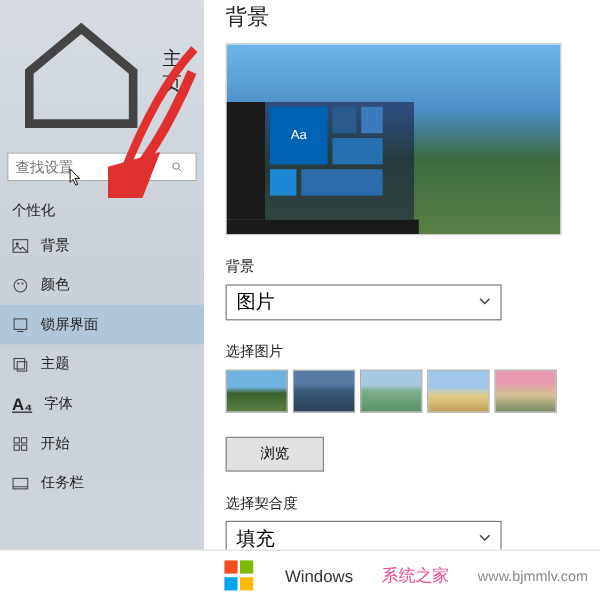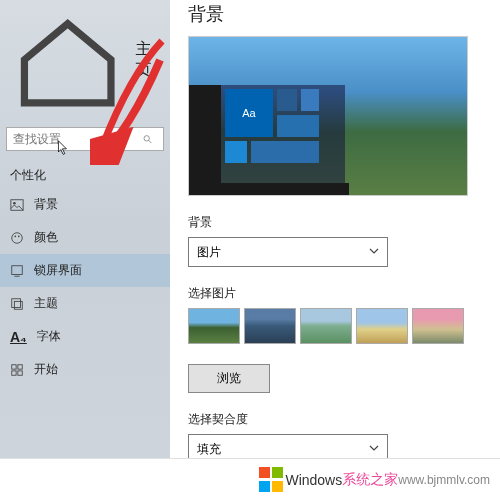--- a/index.html
+++ b/index.html
@@ -21,30 +21,30 @@
     .tiles { position: absolute; left: 32px; bottom: 12px; width: 124px; height: 98px; background: rgba(20,20,60,0.55); }
     .tile { position: absolute; background: #0063b1; }
     .tile1 { left: 4px; top: 4px; width: 48px; height: 48px; display: flex; align-items: center; justify-content: center; color: #fff; font-size: 11px; }
     .tile2 { left: 56px; top: 4px; width: 20px; height: 22px; background: #2a5b8f; }
     .tile3 { left: 80px; top: 4px; width: 18px; height: 22px; background: #3a7bc0; }
     .tile4 { left: 56px; top: 30px; width: 42px; height: 22px; background: #2670b0; }
     .tile5 { left: 4px; top: 56px; width: 22px; height: 22px; background: #1d88d4; }
     .tile6 { left: 30px; top: 56px; width: 68px; height: 22px; background: #2b6cab; }
     .taskbar { position: absolute; bottom: 0; left: 0; right: 0; height: 12px; background: #1a1a1a; }
     .form-label { font-size: 12px; margin-top: 18px; margin-bottom: 6px; color: #222; }
-    .select { width: 200px; height: 30px; border: 1px solid #7a7a7a; display: flex; align-items: center; justify-content: space-between; padding: 0 8px; font-size: 12px; cursor: pointer; }
+    .select { width: 230px; height: 30px; border: 1px solid #7a7a7a; display: flex; align-items: center; justify-content: space-between; padding: 0 8px; font-size: 16px; cursor: pointer; }
     .thumbs { display: flex; gap: 4px; margin-top: 4px; }
     .thumb { width: 52px; height: 36px; border: 1px solid #aaa; }
     .t1 { background: linear-gradient(#6fb3e0 40%, #3c6030 55%, #5a8043 100%); }
     .t2 { background: linear-gradient(#587ca5 30%, #3a5a7a 50%, #2a4055 100%); }
     .t3 { background: linear-gradient(#a8c8e0 35%, #7dae8f 50%, #5b9062 100%); }
     .t4 { background: linear-gradient(#9fc5e8 40%, #e0d088 60%, #c0a058 100%); }
     .t5 { background: linear-gradient(#e89ab0 30%, #d0c090 60%, #7a8a6a 100%); }
     .button { display: inline-block; margin-top: 20px; padding: 5px 28px; border: 1px solid #888; background: #e1e1e1; font-size: 12px; cursor: pointer; }
-    .footer { position: absolute; bottom: 0; left: 0; right: 0; height: 42px; background: #fff; border-top: 1px solid #e0e0e0; display: flex; align-items: center; justify-content: flex-end; padding: 0 10px; gap: 0; font-size: 14px; }
+    .footer { position: absolute; bottom: 0; left: 0; right: 0; height: 42px; background: #fff; border-top: 1px solid #e0e0e0; display: flex; align-items: center; justify-content: flex-end; padding: 0 10px; gap: 24px; font-size: 14px; }
     .win-logo { display: inline-flex; gap: 2px; flex-wrap: wrap; width: 26px; height: 26px; }
     .win-logo span { width: 11px; height: 11px; }
     .arrow { position: absolute; left: 90px; top: 35px; width: 80px; height: 130px; pointer-events: none; z-index: 50; }
     .cursor { position: absolute; left: 56px; top: 138px; transform: scale(0.8); z-index: 40; pointer-events: none; }
     .chev svg { width: 10px; height: 10px; }
   </style>
 </head>
 <body>
 
 <div class="sidebar">
@@ -98,20 +98,27 @@
     <span>字体</span>
   </div>
   <div class="nav-item">
     <svg viewBox="0 0 16 16">
         <rect x="2" y="2" width="5" height="5" fill="none" stroke="#444"></rect>
         <rect x="9" y="2" width="5" height="5" fill="none" stroke="#444"></rect>
         <rect x="2" y="9" width="5" height="5" fill="none" stroke="#444"></rect>
         <rect x="9" y="9" width="5" height="5" fill="none" stroke="#444"></rect>
       </svg>
     <span>开始</span>
+  </div>
+  <div class="nav-item">
+    <svg viewBox="0 0 16 16">
+        <rect x="1" y="3" width="14" height="10" fill="none" stroke="#444"></rect>
+        <line x1="1" y1="11" x2="15" y2="11" stroke="#444"></line>
+      </svg>
+    <span>任务栏</span>
   </div>
 </div>
 
 <svg class="cursor" width="16" height="20" viewBox="0 0 16 20">
   <path d="M1 1 L1 15 L4 12 L7 18 L9 17 L6 11 L11 11 Z" fill="#fff" stroke="#000" stroke-width="1"></path>
 </svg>
 
 <svg class="arrow" viewBox="0 0 80 130">
   <defs>
       <marker id="ah" markerWidth="8" markerHeight="8" refX="2" refY="4" orient="auto">

